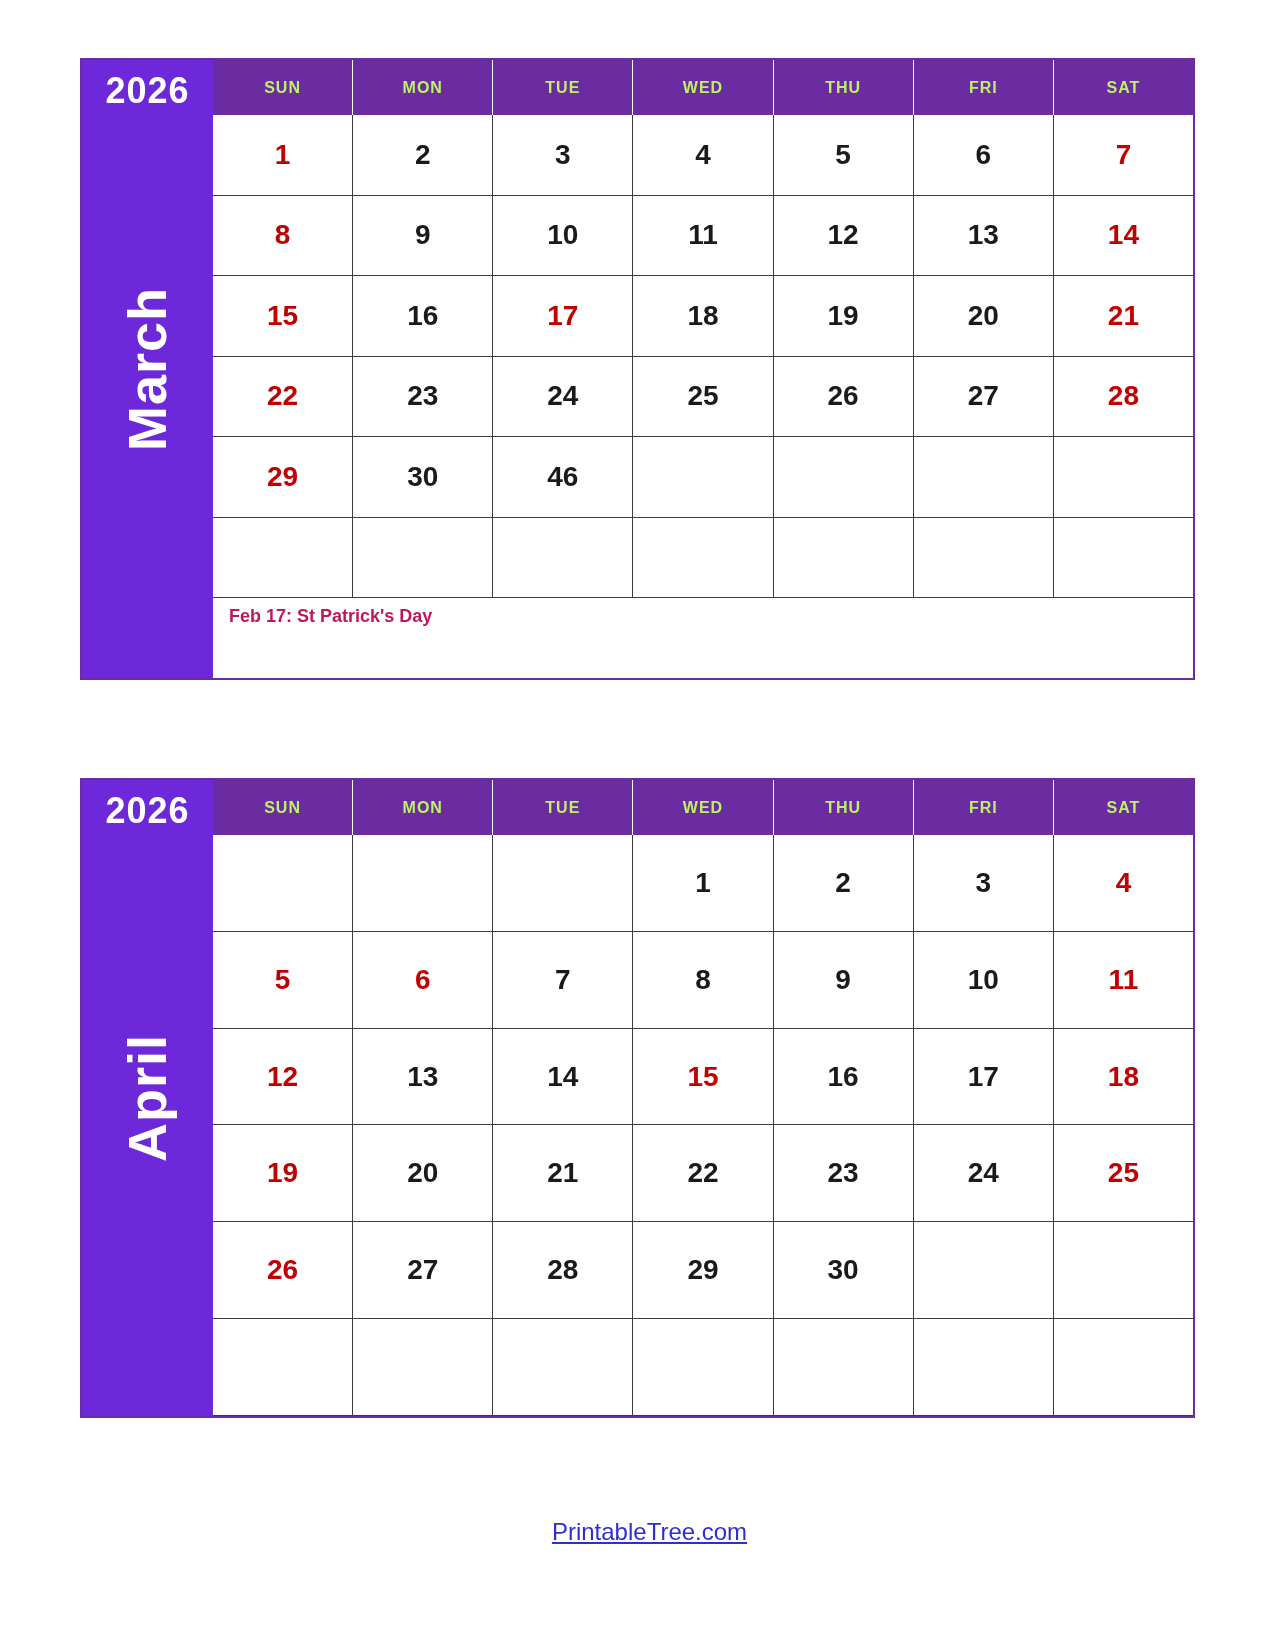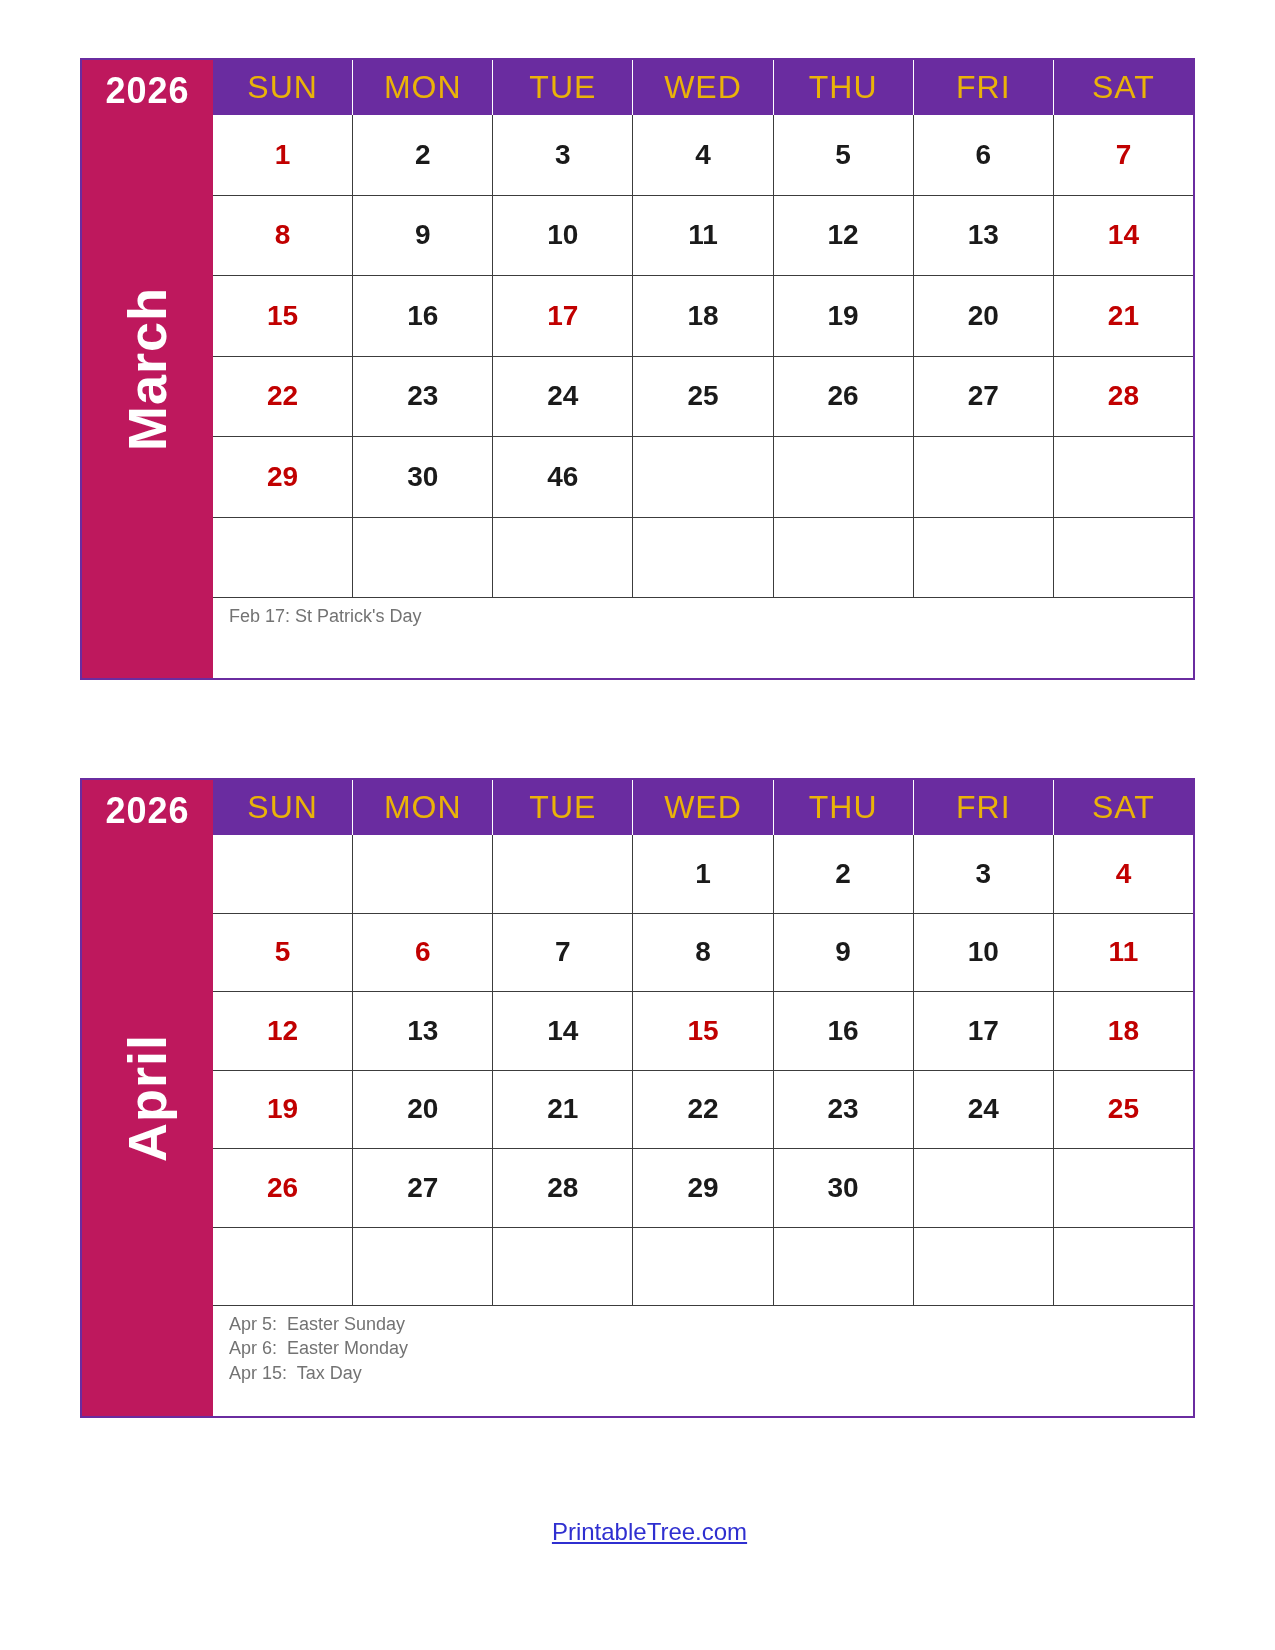--- a/index.html
+++ b/index.html
@@ -27,21 +27,21 @@
     border: 2px solid #6a2ca0;
     box-sizing: border-box;
     display: flex;
     background: #ffffff;
   }
   #march-block { top: 58px; height: 622px; }
   #april-block { top: 778px; height: 640px; }
 
   .month-rail {
     width: 131px;
-    background: #be185d;
+    background: #6d28d9;
     position: relative;
     flex: 0 0 131px;
   }
   .rail-year {
     position: absolute;
     top: 10px;
     left: 0;
     width: 131px;
     text-align: center;
     color: #ffffff;
@@ -72,23 +72,23 @@
     display: flex;
     flex-direction: column;
   }
   .dow-row {
     display: flex;
     background: #6a2ca0;
     height: 55px;
   }
   .dow-cell {
     flex: 1 1 0;
-    color: #eab308;
-    font-size: 32px;
-    font-weight: normal;
+    color: #bef264;
+    font-size: 16px;
+    font-weight: bold;
     letter-spacing: 1px;
     display: flex;
     align-items: center;
     justify-content: center;
     border-right: 1px solid #ffffff;
     box-sizing: border-box;
   }
   .dow-cell:last-child { border-right: none; }
 
   .week-row {
@@ -112,23 +112,23 @@
   .day-cell.holiday { color: #c10000; }
 
   .notes {
     height: 80px;
     box-sizing: border-box;
     padding: 6px 0 0 16px;
     border-top: 0;
   }
   #april-block .notes { height: 110px; }
   .note-line {
-    color: #737373;
+    color: #be185d;
     font-size: 18px;
-    font-weight: normal;
+    font-weight: bold;
     line-height: 1.35;
     white-space: pre;
   }
   .footer {
     position: absolute;
     left: 0;
     top: 1518px;
     width: 1275px;
     text-align: center;
   }
@@ -290,25 +290,20 @@
           <div class="week-row">
             <div class="day-cell"></div>
             <div class="day-cell"></div>
             <div class="day-cell"></div>
             <div class="day-cell"></div>
             <div class="day-cell"></div>
             <div class="day-cell"></div>
             <div class="day-cell"></div>
           </div>
         </div>
-      <div class="notes">
-          <div class="note-line">Apr 5:  Easter Sunday</div>
-          <div class="note-line">Apr 6:  Easter Monday</div>
-          <div class="note-line">Apr 15:  Tax Day</div>
-        </div>
     </div>
   </div>
 
   <div class="footer">
     <a href="#">PrintableTree.com</a>
   </div>
 
 </div>
 
 </body></html>

